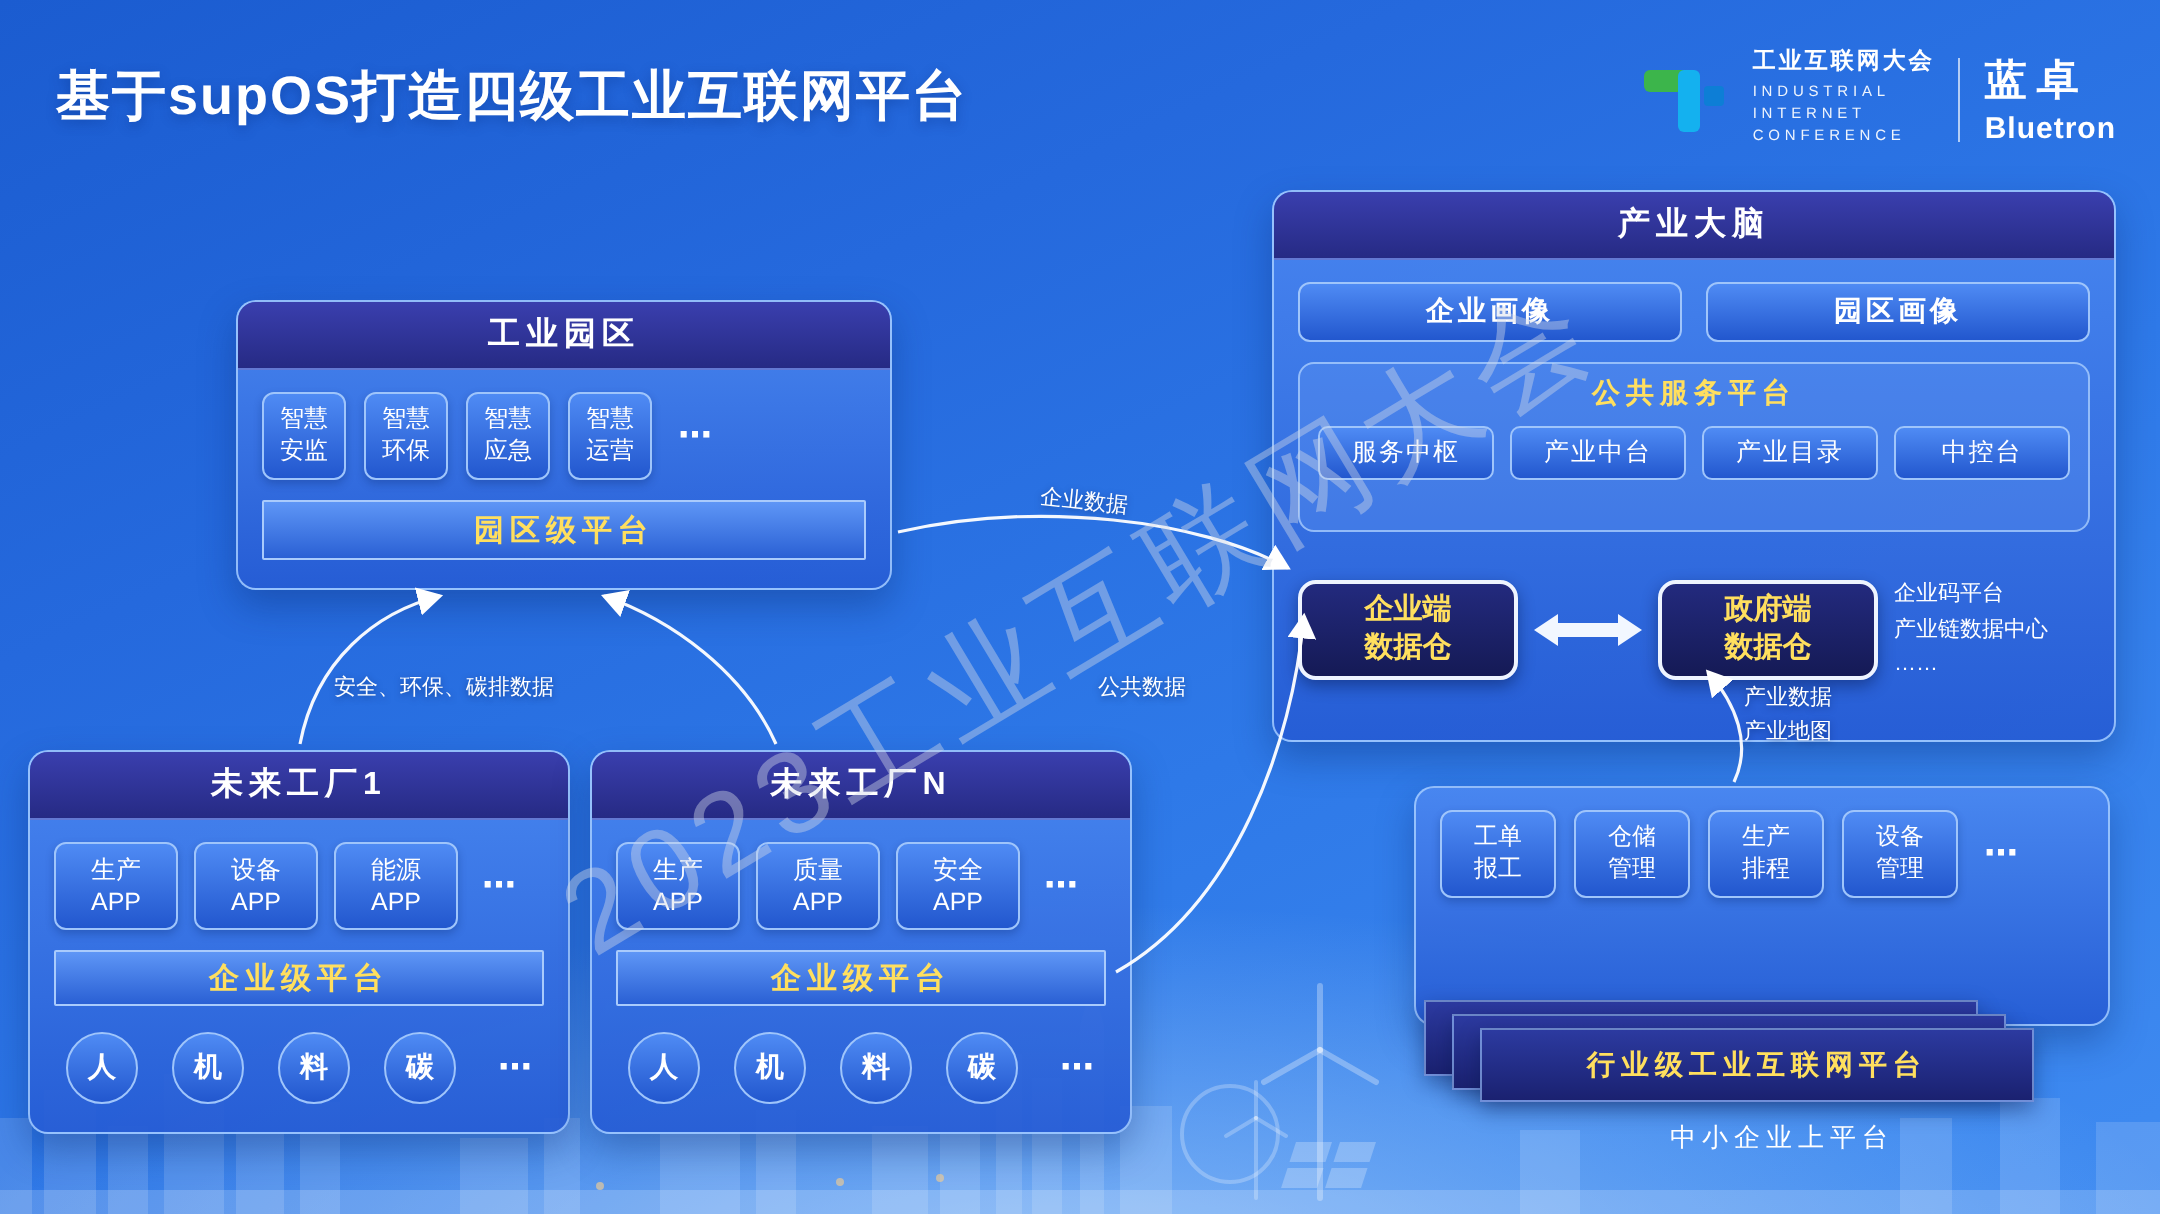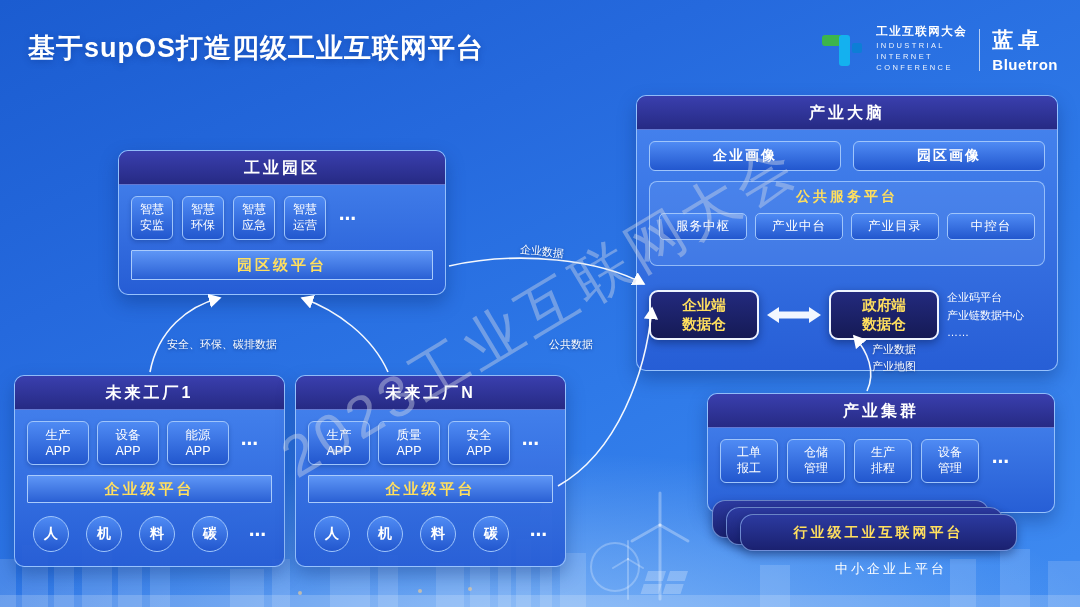--- a/index.html
+++ b/index.html
@@ -64,21 +64,21 @@
   .factory .chips{gap:8px;}
   .factory .chip{width:62px;height:44px;font-size:12.5px;}
   .factory .bar{margin-top:10px;height:28px;font-size:15px;}
   .elems{margin-top:13px;display:flex;align-items:center;justify-content:space-between;padding:0 6px;}
   .elem{width:36px;height:36px;border-radius:50%;display:flex;align-items:center;justify-content:center;
     background:linear-gradient(180deg,#4f8bf4,#2257ce);border:1px solid #9fc5fb;font-size:14px;font-weight:700;}
   
   .cluster{left:707px;top:393px;width:348px;height:120px;}
   .cluster .chips{gap:9px;}
   .cluster .chip{width:58px;height:44px;}
-  .stackLayer{position:absolute;width:277px;height:38px;border-radius:13px;z-index:11;
+  .stackLayer{position:absolute;width:277px;height:38px;border-radius:0;z-index:11;
     background:linear-gradient(180deg,#2c3aa0,#1a2170);border:1px solid rgba(160,200,255,.6);
     box-shadow:0 4px 10px rgba(5,20,70,.4);}
   .sl3{left:712px;top:500px;}
   .sl2{left:726px;top:507px;}
   .sl1{left:740px;top:514px;height:37px;display:flex;align-items:center;justify-content:center;
     color:#ffdf5e;font-weight:700;font-size:14px;letter-spacing:3px;z-index:12;}
   .caption{position:absolute;left:740px;top:560px;width:302px;text-align:center;font-size:13px;letter-spacing:3px;color:#fff;z-index:12;}
   
   .flows{position:absolute;inset:0;width:1080px;height:607px;pointer-events:none;z-index:30;}
   .flowLabel{position:absolute;z-index:31;font-size:11px;color:#fff;white-space:pre-line;line-height:1.5;
@@ -258,21 +258,20 @@
         <div class="elem">人</div>
         <div class="elem">机</div>
         <div class="elem">料</div>
         <div class="elem">碳</div>
         <div class="dots">⋯</div>
       </div>
     </div>
   </section>
 
   <section class="panel cluster">
-    <header class="ph">产业集群</header>
     <div class="pbody">
       <div class="row chips">
         <div class="chip">工单
 报工</div>
         <div class="chip">仓储
 管理</div>
         <div class="chip">生产
 排程</div>
         <div class="chip">设备
 管理</div>

